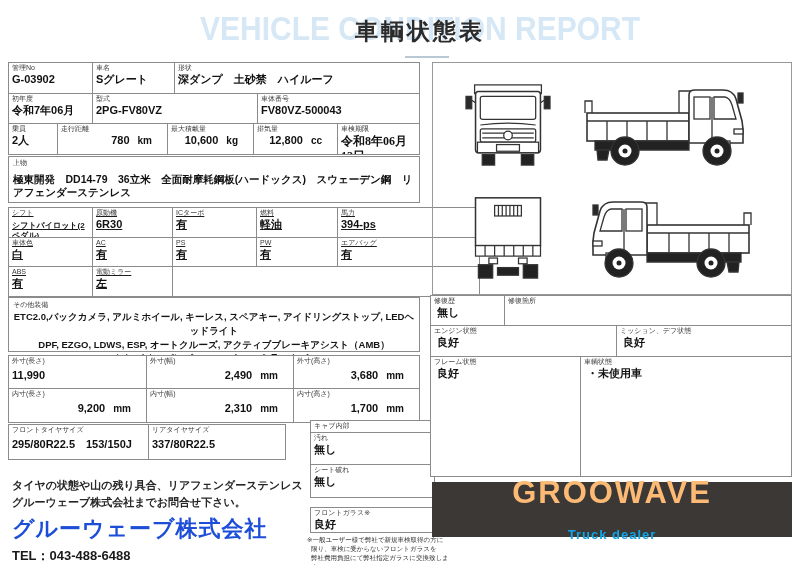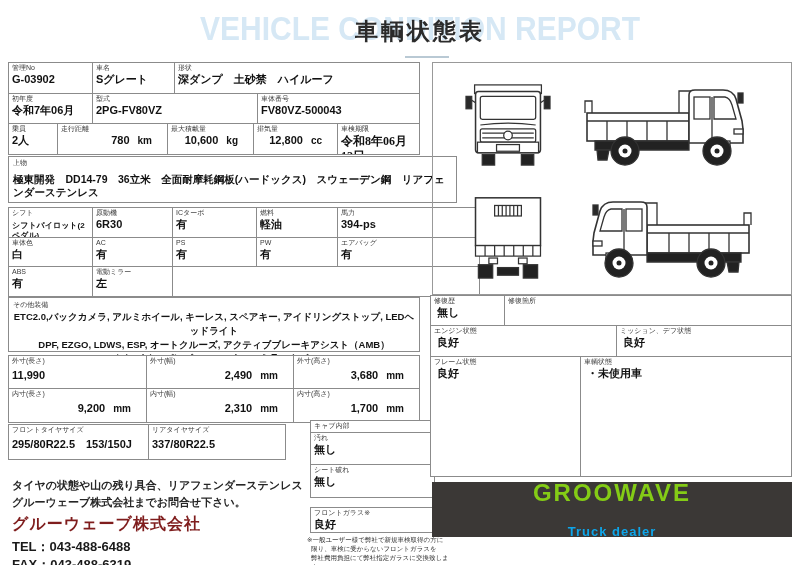--- a/index.html
+++ b/index.html
@@ -29,31 +29,31 @@
   .lbl { font-size:7px; color:#3a3a3a; line-height:1.25; white-space:nowrap; }
   .val { font-size:11px; font-weight:bold; color:#111; line-height:1.25; }
   .val-left { text-align:left; padding-left:3px; }
   .unitrow { display:flex; justify-content:flex-end; align-items:baseline; gap:8px; padding-right:12px; }
   .unitrow .unit { font-size:10px; font-weight:bold; }
   .ws-pre { white-space:pre-wrap; }
   .centerbox-label { font-size:7px; color:#3a3a3a; }
   .centerbox-line { font-size:9.5px; font-weight:bold; text-align:center; line-height:1.45; color:#141414; }
   
   .note-line { font-size:11px; font-weight:bold; color:#262626; line-height:1.5; }
-  .company { font-size:16px; font-weight:bold; color:#7f1d1d; letter-spacing:1px; }
+  .company { font-size:22px; font-weight:bold; color:#1d4ed8; letter-spacing:1px; }
   .telfax { font-size:13px; font-weight:bold; color:#1a1a1a; line-height:1.35; }
   
   .fine { font-size:6.5px; color:#2e2e2e; line-height:1.4; }
   .fine .indent { padding-left:4px; }
   
   .logo-box {
     left:432px; top:482px; width:360px; height:55px; background:#3b3836;
     display:flex; flex-direction:column; align-items:center; justify-content:center;
   }
-  .logo-brand { color:#84cc16; font-size:24px; font-weight:bold; letter-spacing:2px; line-height:1; }
+  .logo-brand { color:#fdba74; font-size:31px; font-weight:bold; letter-spacing:2px; line-height:1; }
   .logo-tag { color:#0ea5e9; font-size:13px; font-weight:bold; letter-spacing:1px; margin-top:19px; }
   
   .diagram-box { left:432px; top:62px; width:360px; height:233px; border:1px solid #999; }
   .truck { position:absolute; }
   .flip { transform:scaleX(-1); }
   svg { display:block; }
 </style>
 </head>
 <body>
 
@@ -118,26 +118,26 @@
           <span class="unit">cc</span>
         </div>
       </div>
       <div class="cell" style="flex:1;">
         <div class="lbl">車検期限</div>
         <div class="val" style="font-size:12px;font-family:Liberation Serif, serif;">令和8年06月12日</div>
       </div>
     </div>
   </div>
 
-  <div class="abs tbox" style="left:8px; top:156px; width:449px; height:47px; padding:2px 4px;">
+  <div class="abs tbox" style="left:8px; top:156px; width:412px; height:47px; padding:2px 4px;">
     <div class="lbl">上物</div>
     <div class="val ws-pre" style="margin-top:5px; font-size:10.5px;">極東開発　DD14-79　36立米　全面耐摩耗鋼板(ハードックス)　スウェーデン鋼　リアフェンダーステンレス</div>
   </div>
 
-  <div class="abs tbox" style="left:8px; top:207px; width:472px;">
+  <div class="abs tbox" style="left:8px; top:207px; width:472px;text-decoration:underline;">
     <div class="trow" style="height:30px;">
       <div class="cell" style="width:84px;">
         <div class="lbl">シフト</div>
         <div class="val" style="font-size:8px; margin-top:3px;">シフトパイロット(2ペダル)</div>
       </div>
       <div class="cell" style="width:80px;">
         <div class="lbl">原動機</div>
         <div class="val">6R30</div>
       </div>
       <div class="cell" style="width:84px;">

